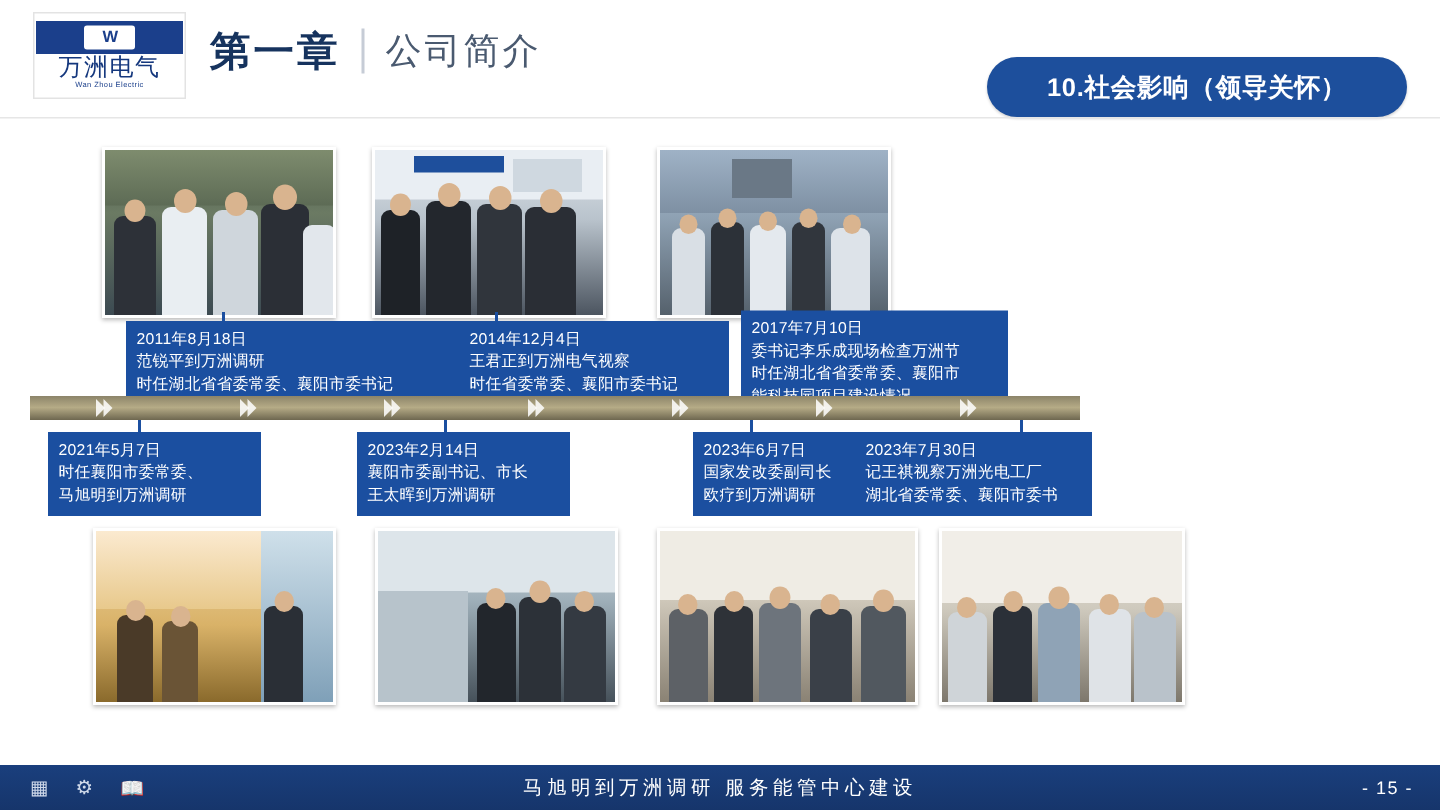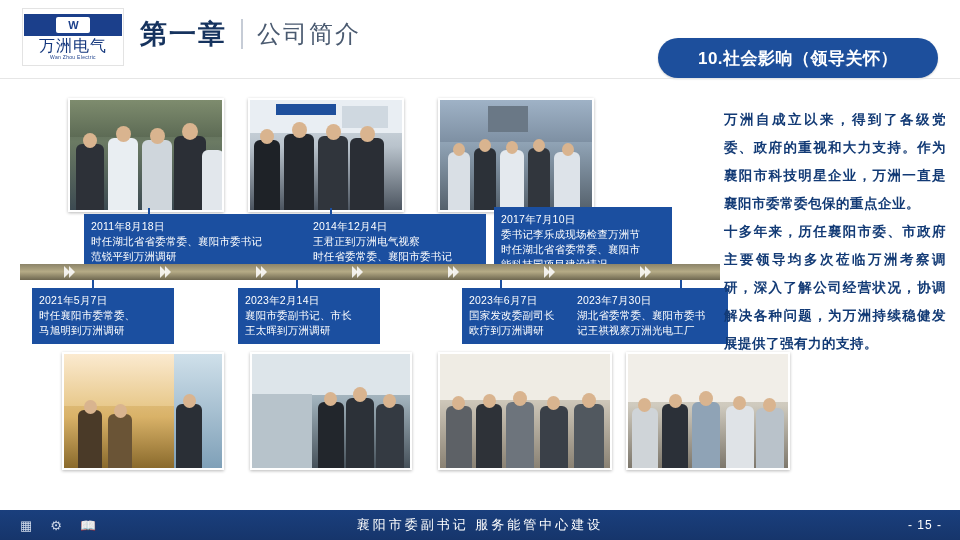--- a/index.html
+++ b/index.html
@@ -175,22 +175,22 @@
       <div class="figure" style="left:88px;width:22px;height:62px;background:#31363d;"></div>
       <div class="head" style="left:93px;bottom:58px;width:12px;height:13px;"></div>
       <div class="figure" style="left:114px;width:26px;height:58px;background:#dde3e9;"></div>
       <div class="head" style="left:122px;bottom:54px;width:12px;height:13px;"></div>
     </div>
   </div>
 
   <div class="connector" style="left:148px;top:208px;height:12px;"></div>
   <div class="cap" style="left:84px;top:214px;width:233px;">
     <div>2011年8月18日</div>
+    <div>范锐平到万洲调研</div>
     <div>时任湖北省省委常委、襄阳市委书记</div>
-    <div>范锐平到万洲调研</div>
   </div>
 
   <div class="connector" style="left:330px;top:208px;height:12px;"></div>
   <div class="cap" style="left:306px;top:214px;width:180px;">
     <div>2014年12月4日</div>
     <div>王君正到万洲电气视察</div>
     <div>时任省委常委、襄阳市委书记</div>
   </div>
 
   <div class="connector" style="left:520px;top:208px;height:8px;"></div>
@@ -227,22 +227,22 @@
   <div class="connector" style="left:500px;top:280px;height:10px;"></div>
   <div class="cap below" style="left:462px;top:288px;width:142px;">
     <div>2023年6月7日</div>
     <div>国家发改委副司长</div>
     <div>欧疗到万洲调研</div>
   </div>
 
   <div class="connector" style="left:680px;top:280px;height:10px;"></div>
   <div class="cap below" style="left:570px;top:288px;width:158px;">
     <div>2023年7月30日</div>
+    <div>记王祺视察万洲光电工厂</div>
     <div>湖北省委常委、襄阳市委书</div>
-    <div>记王祺视察万洲光电工厂</div>
   </div>
 
   <div class="photo" style="left:62px;top:352px;width:158px;height:114px;">
     <div class="ph-inner" style="background:linear-gradient(180deg,#f0d8a8 0%,#d9b268 55%,#8a6a2c 100%);">
       <div style="position:absolute;left:0;top:0;right:0;height:46%;background:linear-gradient(180deg,#fbead0,#e8c98c);"></div>
       <div style="position:absolute;left:110px;top:0;width:48px;height:114px;background:linear-gradient(180deg,#cfe0ea,#7fa0b8);"></div>
       <div class="figure" style="left:14px;width:24px;height:58px;background:#4a3a28;"></div>
       <div class="head" style="left:20px;bottom:54px;width:13px;height:14px;"></div>
       <div class="figure" style="left:44px;width:24px;height:54px;background:#6a5436;"></div>
       <div class="head" style="left:50px;bottom:50px;width:13px;height:14px;"></div>
@@ -289,28 +289,24 @@
       <div class="head" style="left:41px;bottom:60px;width:13px;height:14px;"></div>
       <div class="figure" style="left:64px;width:28px;height:66px;background:#8fa3b6;"></div>
       <div class="head" style="left:71px;bottom:62px;width:14px;height:15px;"></div>
       <div class="figure" style="left:98px;width:28px;height:62px;background:#dfe3e7;"></div>
       <div class="head" style="left:105px;bottom:58px;width:13px;height:14px;"></div>
       <div class="figure" style="left:128px;width:28px;height:60px;background:#b9c2ca;"></div>
       <div class="head" style="left:135px;bottom:56px;width:13px;height:14px;"></div>
     </div>
   </div>
 
-  <div class="body-text">
-    <p>万洲自成立以来，得到了各级党委、政府的重视和大力支持。作为襄阳市科技明星企业，万洲一直是襄阳市委常委包保的重点企业。</p>
-    <p class="indent">十多年来，历任襄阳市委、市政府主要领导均多次莅临万洲考察调研，深入了解公司经营状况，协调解决各种问题，为万洲持续稳健发展提供了强有力的支持。</p>
-  </div>
 
   <div class="footer">
     <div class="footer-icons">
       <span>▦</span>
       <span>⚙</span>
       <span>📖</span>
     </div>
-    <div class="footer-center">襄阳市委副书记   服务能管中心建设</div>
+    <div class="footer-center">马旭明到万洲调研   服务能管中心建设</div>
     <div class="footer-page">- 15 -</div>
   </div>
 
 </div>
 
 </body></html>

